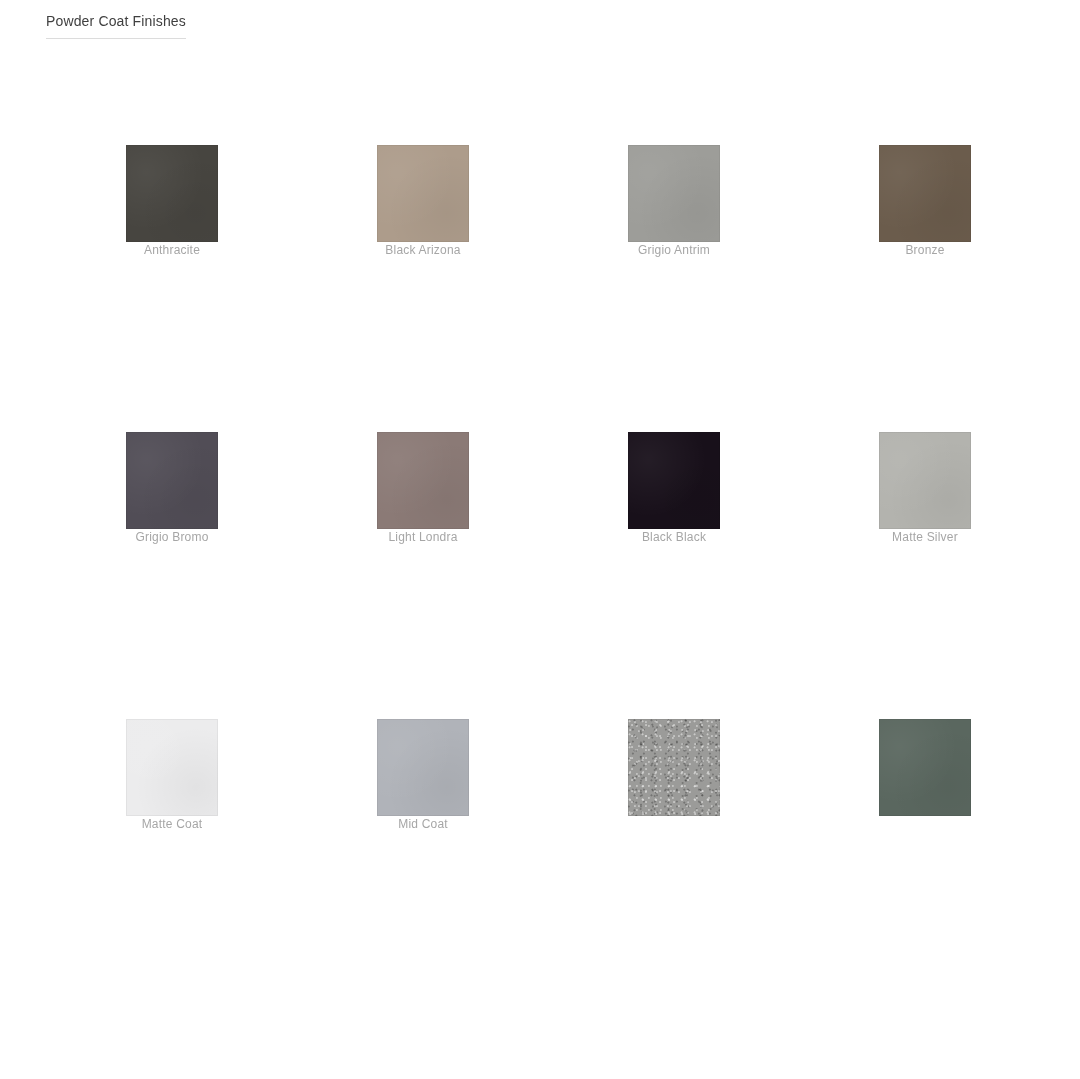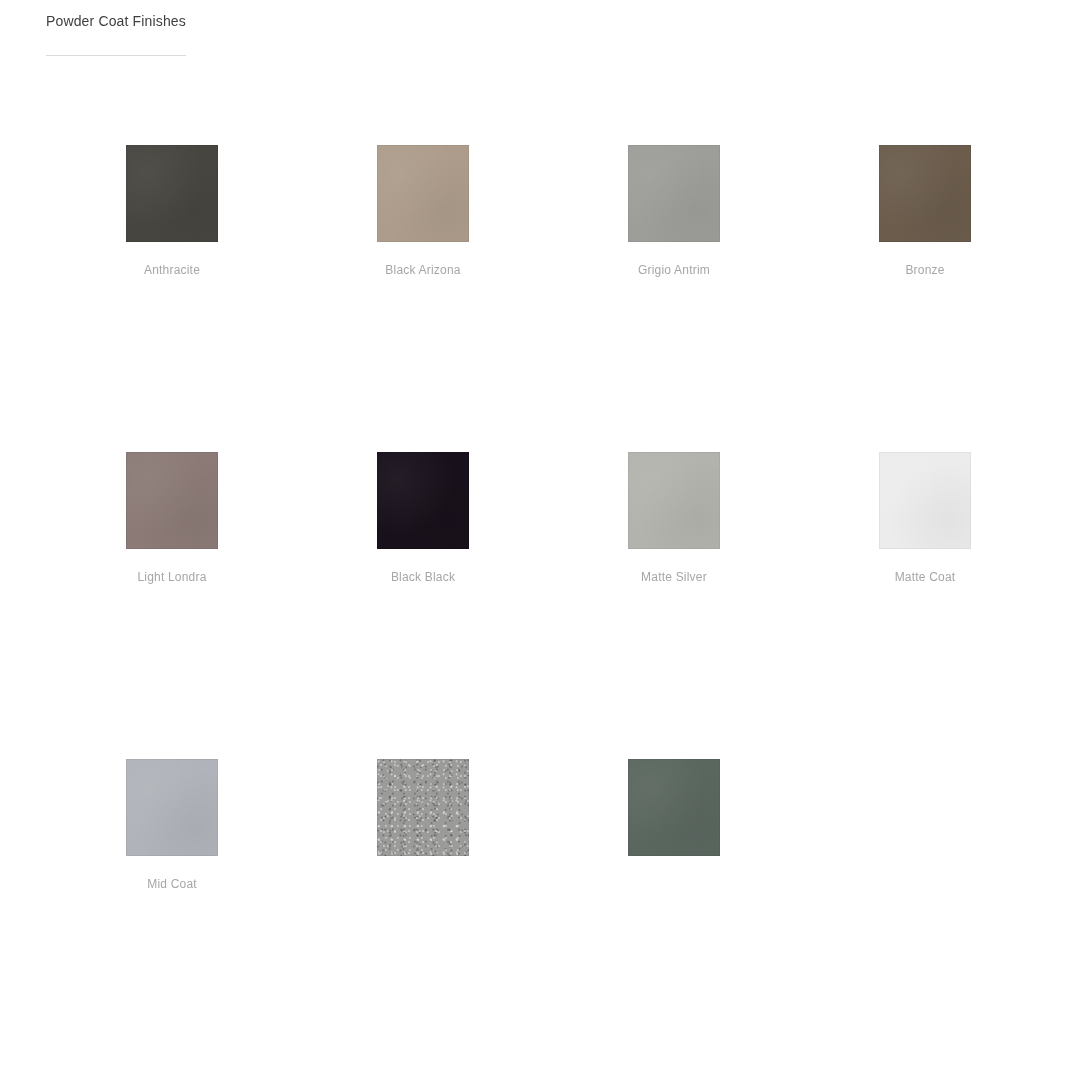--- a/index.html
+++ b/index.html
@@ -26,21 +26,21 @@
   
   .section-heading {
     position: absolute;
     left: 46px;
     top: 11px;
     font-size: 14px;
     line-height: 20px;
     color: #3f3f3f;
     letter-spacing: 0.15px;
     white-space: nowrap;
-    padding-bottom: 24px;
+    padding-bottom: 7px;
     border-bottom: 1px solid #dcdcdc;
     display: inline-block;
   }
 
   
   .swatch-grid {
     position: absolute;
     left: 126px;
     top: 145px;
     width: 880px;
@@ -96,21 +96,21 @@
                      15px 17px, 13px 14px, 11px 12px, 16px 15px, 14px 13px;
     opacity: 0.85;
   }
 
   
   .swatch-chip.pale {
     box-shadow: inset 0 0 0 1px rgba(0, 0, 0, 0.045);
   }
 
   .swatch-label {
-    margin-top: 20px;
+    margin-top: 0;
     text-align: center;
     font-size: 12px;
     line-height: 16px;
     color: #a6a6a6;
     letter-spacing: 0.2px;
     white-space: nowrap;
   }
 </style>
 </head>
 <body>
@@ -130,20 +130,24 @@
       </div>
       <div class="swatch-cell">
         <div class="swatch-chip" style="background-color: rgb(157, 157, 153);"></div>
         <div class="swatch-label">Grigio Antrim</div>
       </div>
       <div class="swatch-cell">
         <div class="swatch-chip" style="background-color: rgb(107, 92, 76);"></div>
         <div class="swatch-label">Bronze</div>
       </div>
       <div class="swatch-cell">
+        <div class="swatch-chip" style="background-color: rgb(81, 77, 86);"></div>
+        <div class="swatch-label">Grigio Bromo</div>
+      </div>
+      <div class="swatch-cell">
         <div class="swatch-chip" style="background-color: rgb(139, 122, 118);"></div>
         <div class="swatch-label">Light Londra</div>
       </div>
       <div class="swatch-cell">
         <div class="swatch-chip" style="background-color: rgb(24, 16, 26);"></div>
         <div class="swatch-label">Black Black</div>
       </div>
       <div class="swatch-cell">
         <div class="swatch-chip" style="background-color: rgb(179, 179, 174);"></div>
         <div class="swatch-label">Matte Silver</div>

